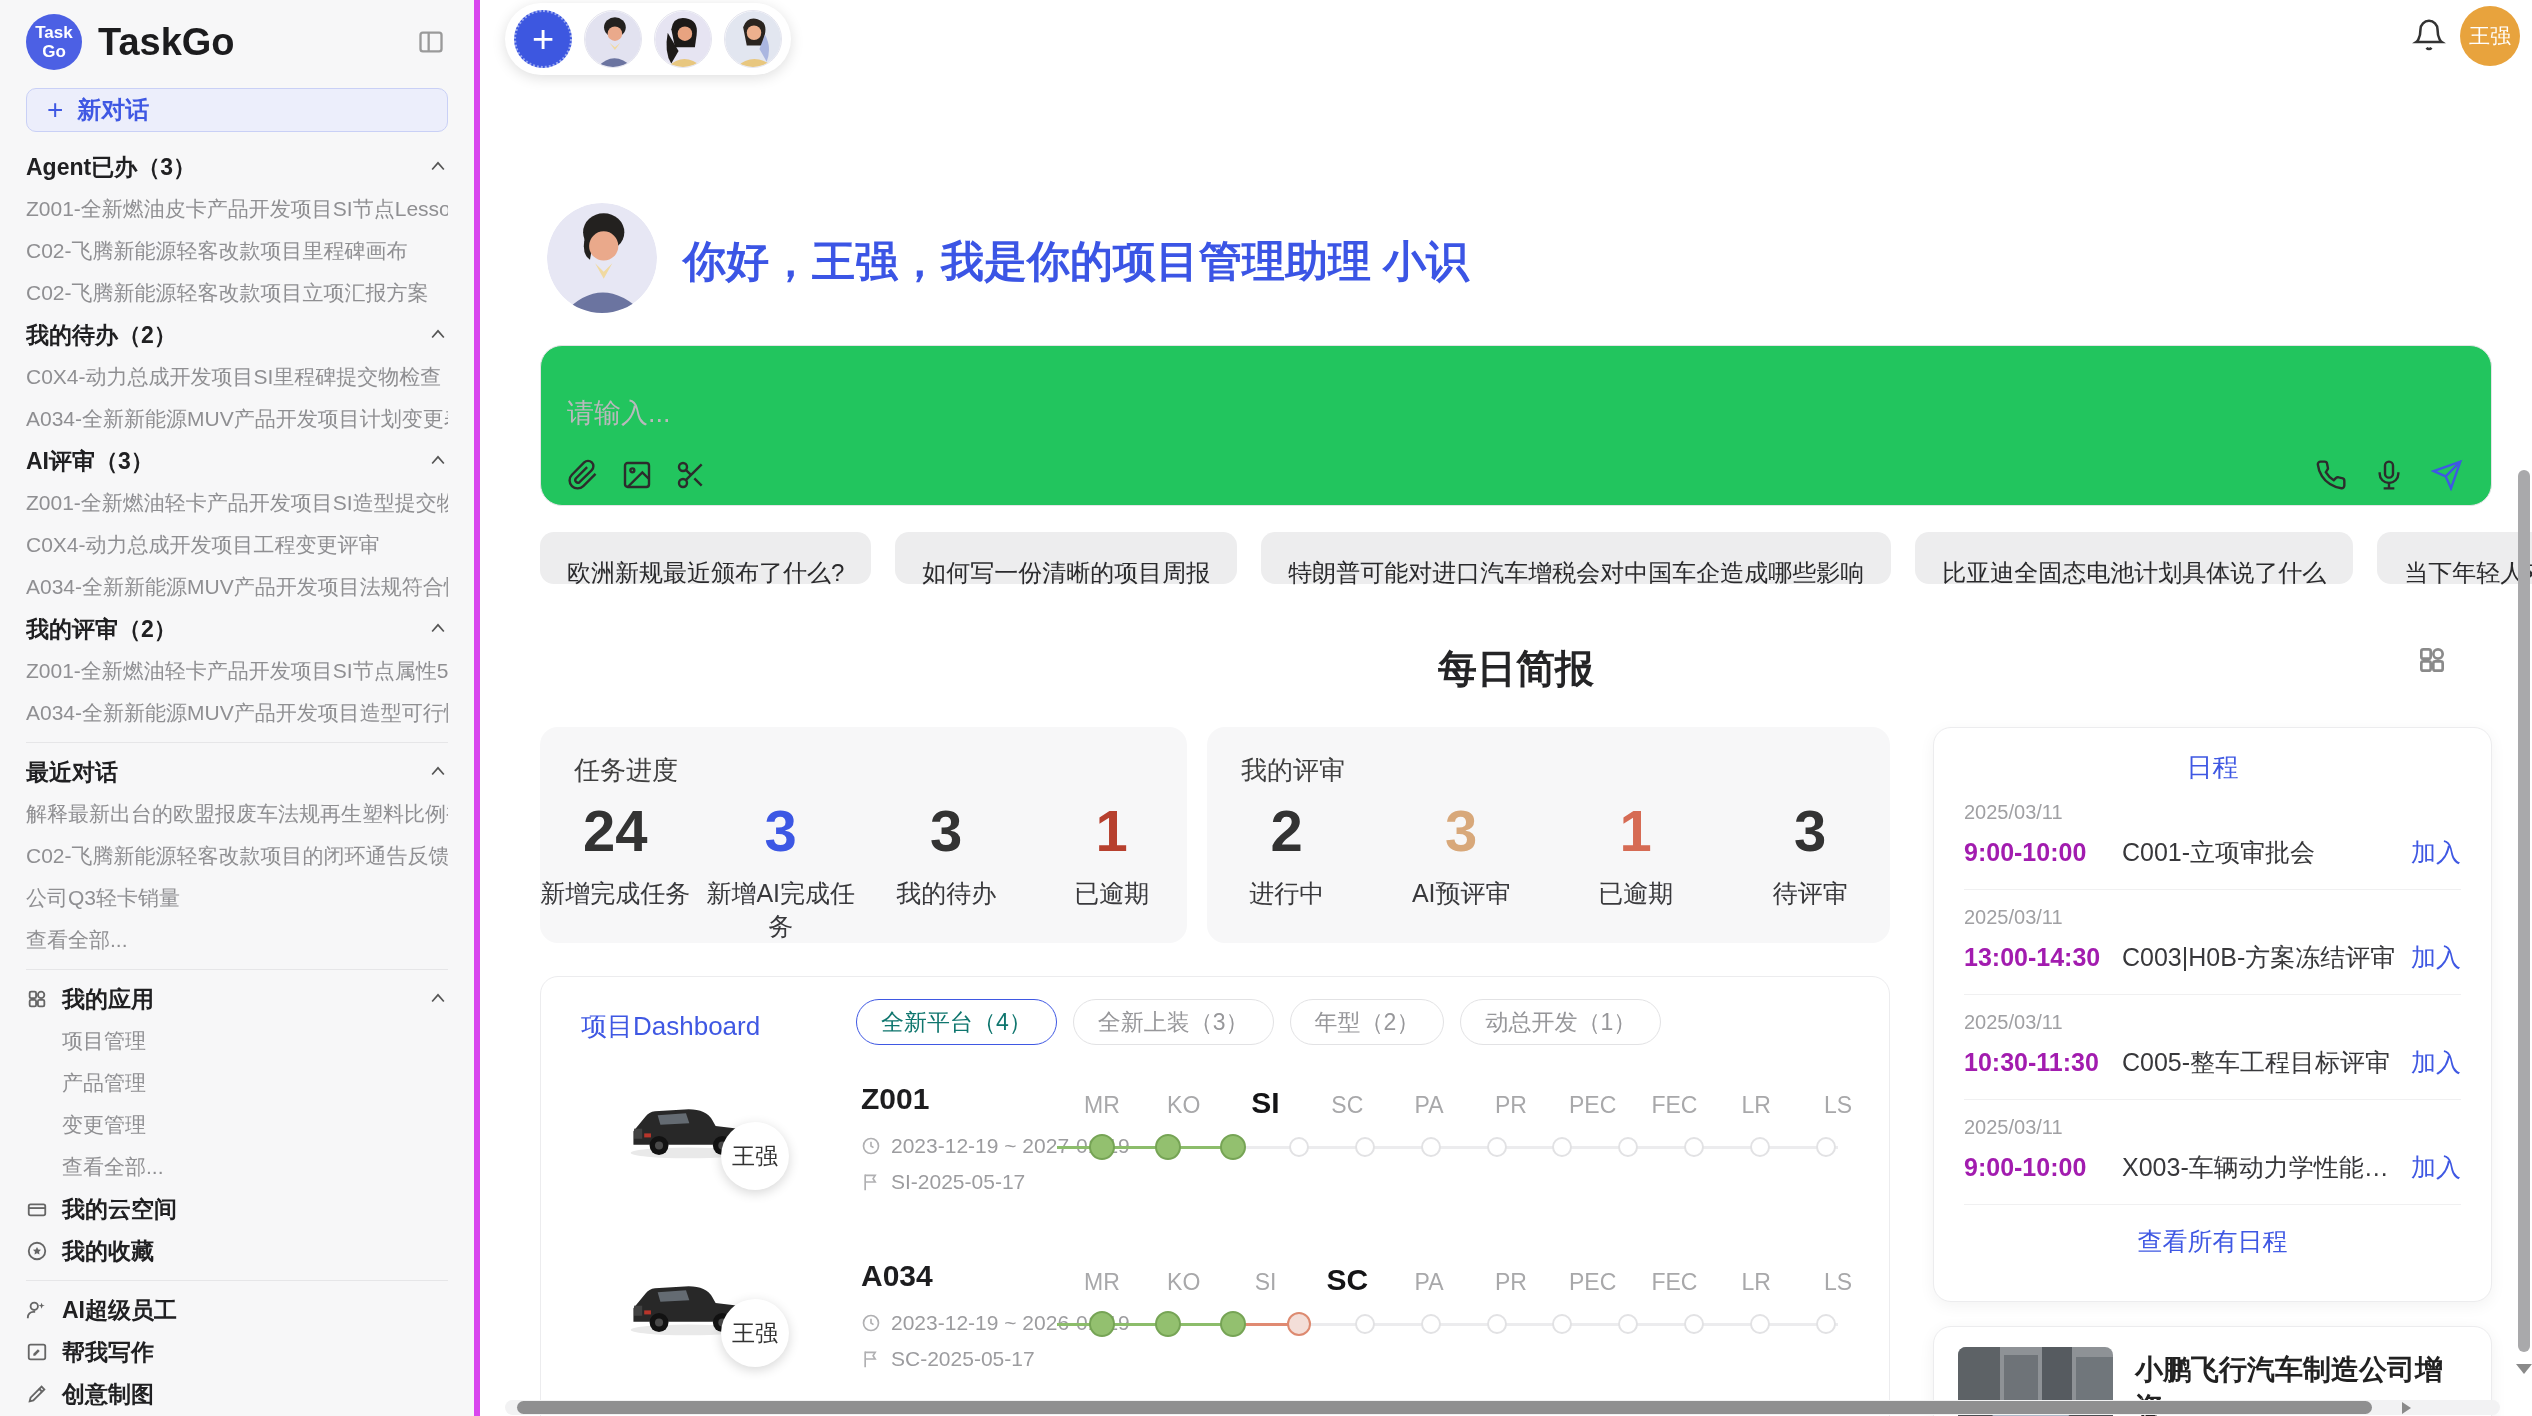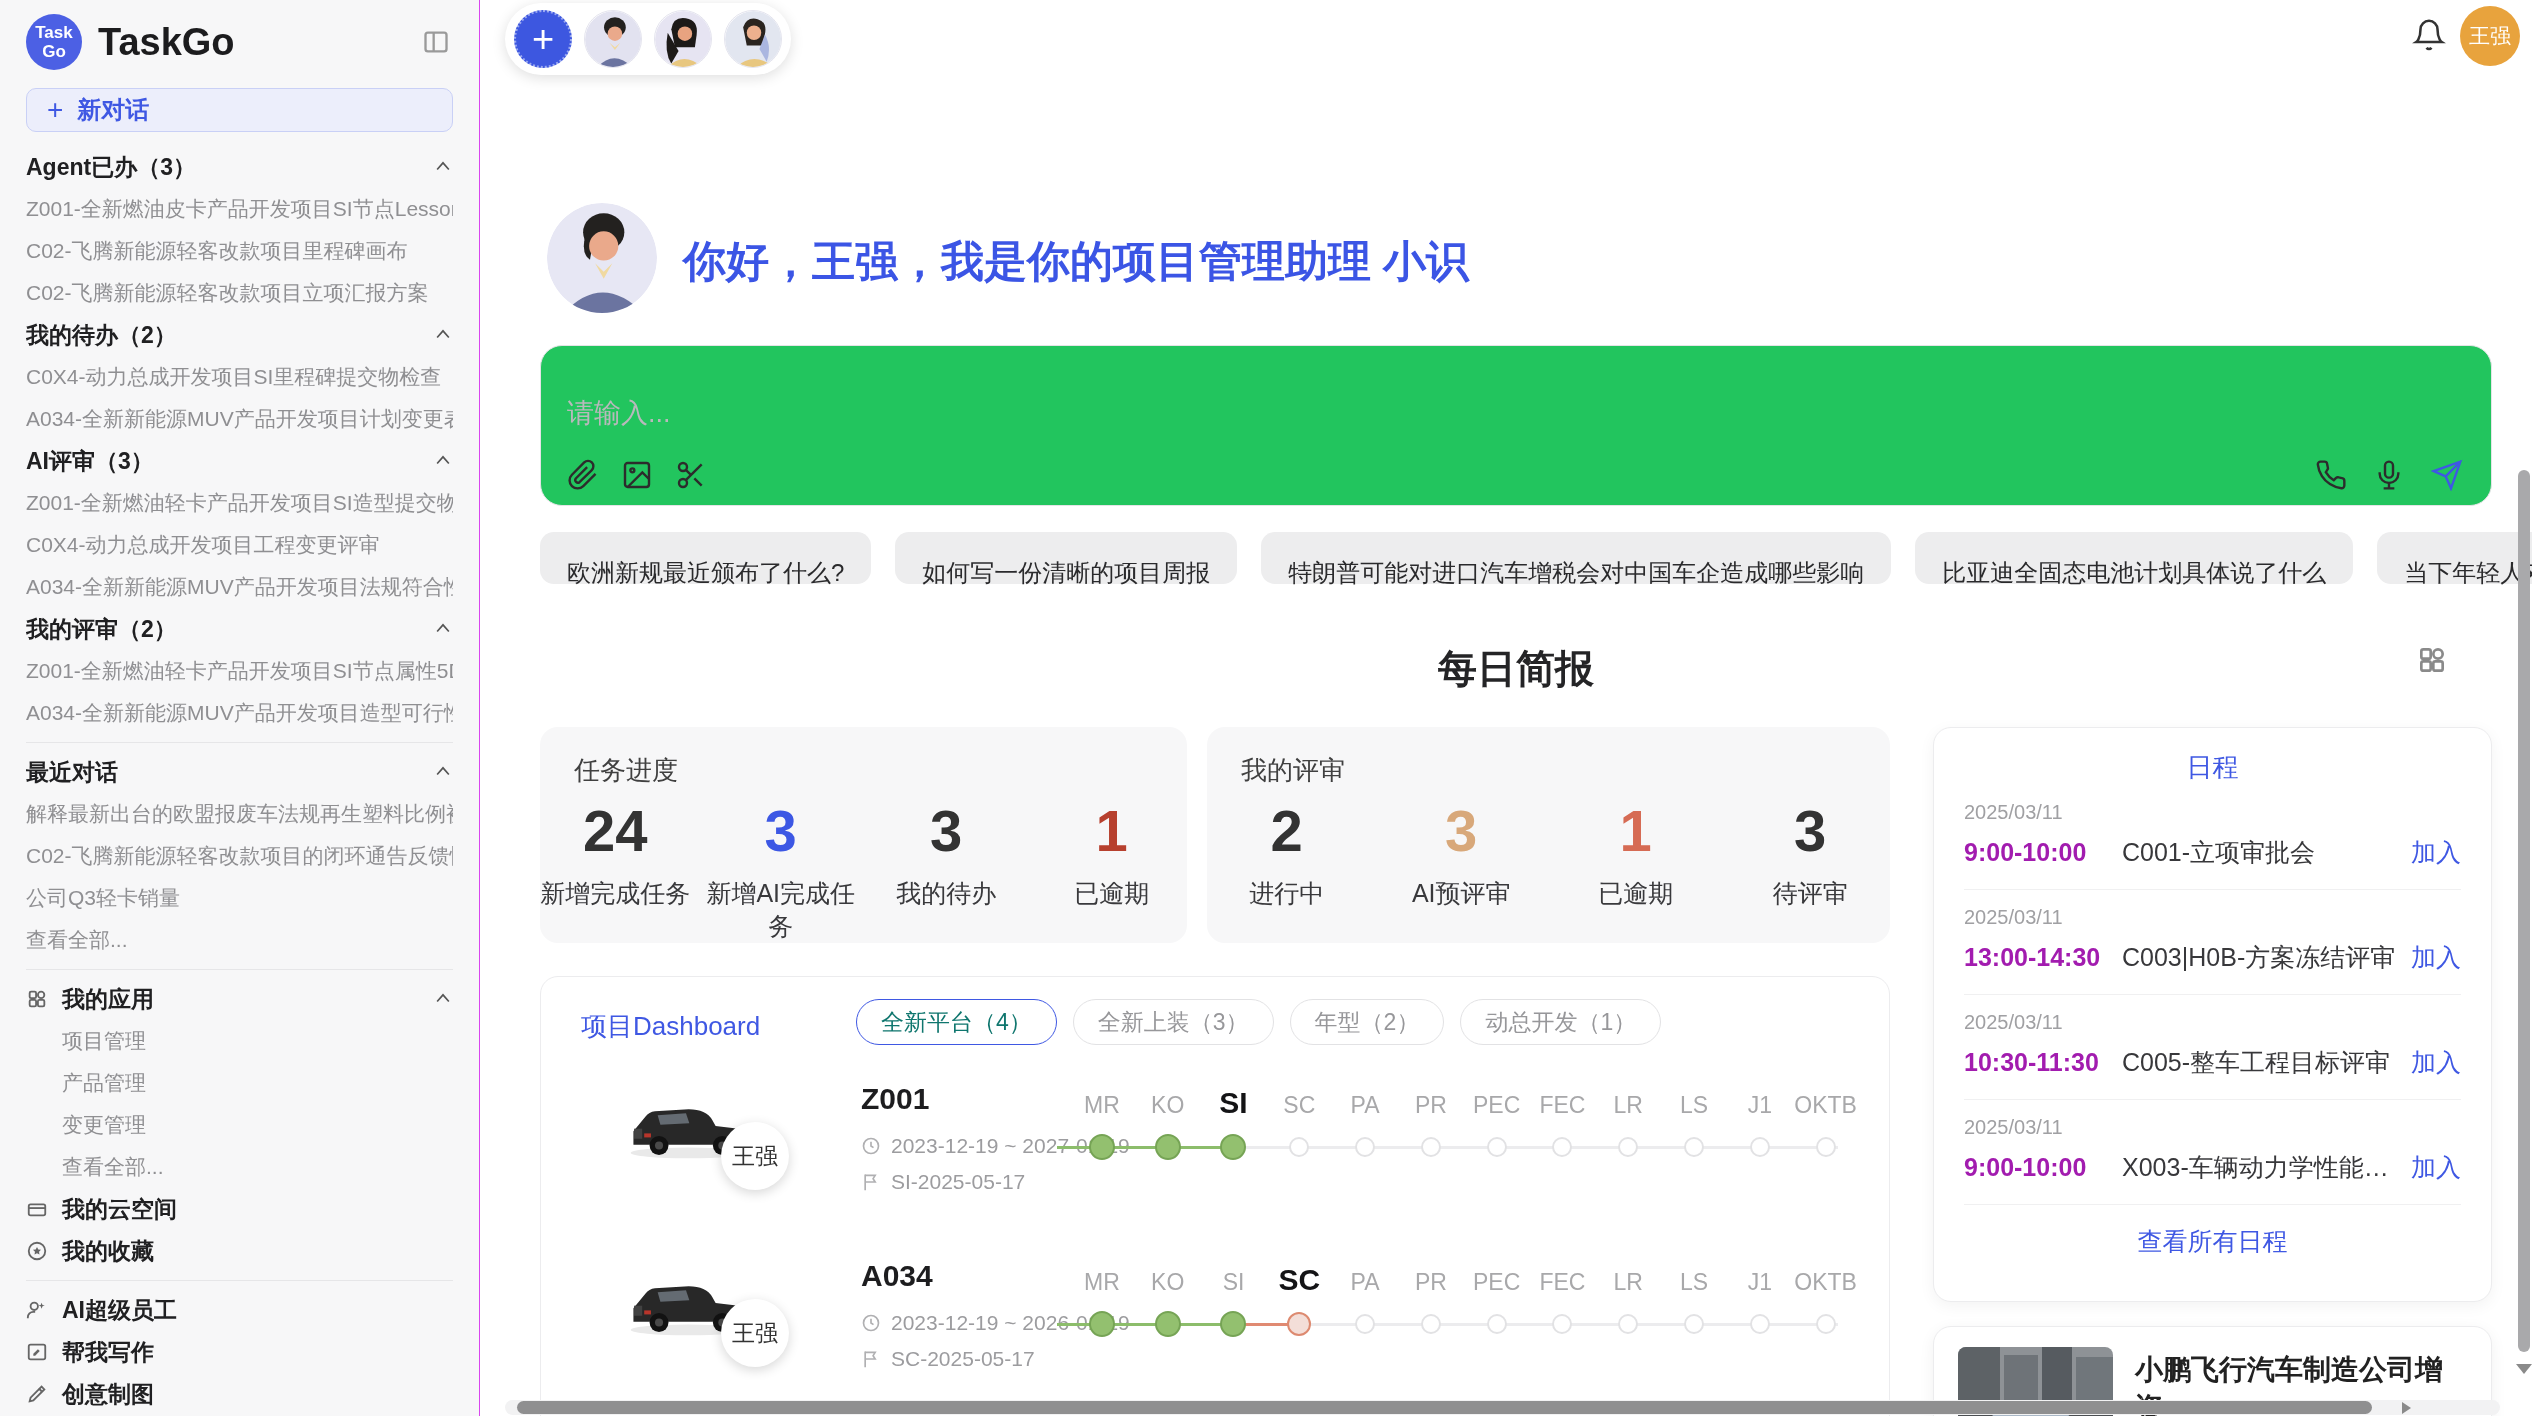--- a/index.html
+++ b/index.html
@@ -6,21 +6,21 @@
   html,body { width:2532px; height:1416px; overflow:hidden; }
   .app {
     position:relative; width:2532px; height:1416px; background:#fff;
     font-family:"Liberation Sans","DejaVu Sans",sans-serif; color:#222;
   }
   .ic { display:inline-block; vertical-align:middle; }
 
   
   .sidebar {
     position:absolute; left:0; top:0; width:480px; height:1416px;
-    background:#f7f7f8; border-right:1px solid #d946ef; padding:0 26px; overflow:hidden;
+    background:#f7f7f8; border-right:6px solid #d946ef; padding:0 26px; overflow:hidden;
   }
   .logo-row { height:64px; margin-top:10px; display:flex; align-items:center; gap:16px; }
   .logo-circle {
     width:56px; height:56px; border-radius:50%; background:#4c60e4; color:#fff;
     display:flex; flex-direction:column; align-items:center; justify-content:center;
     font-size:17px; line-height:19px; font-weight:600; flex:0 0 56px;
   }
   .logo-title { font-size:38px; font-weight:700; color:#1c1c1e; flex:1; }
   .panel-btn { width:34px; height:34px; display:flex; align-items:center; justify-content:center; cursor:pointer; }
   .new-chat {
@@ -126,21 +126,21 @@
   .car { position:absolute; left:55px; top:10px; width:128px; height:92px; }
   .owner-badge {
     position:absolute; left:152px; top:50px; width:68px; height:68px; border-radius:50%;
     background:#fff; box-shadow:0 3px 12px rgba(0,0,0,.16); display:flex; align-items:center;
     justify-content:center; font-size:23px; color:#333;
   }
   .pcode { position:absolute; left:292px; top:10px; font-size:30px; font-weight:700; color:#1d1d1f; }
   .pmeta { position:absolute; left:292px; display:flex; align-items:center; gap:10px; color:#9c9c9f; font-size:21px; }
   .pm1 { top:62px; } .pm2 { top:98px; }
   .ms-strip { position:absolute; left:500px; top:14px; width:790px; height:110px; }
-  .ms-labels { position:absolute; left:0; top:0; width:790px; display:flex; align-items:baseline; }
+  .ms-labels { position:absolute; left:0; top:0; width:790px; display:flex; align-items:baseline;gap:16px; }
   .mcell { flex:0 0 65.8px; text-align:center; font-size:23px; color:#a8a8aa; }
   .mcell.cur { font-size:30px; font-weight:700; color:#141416; }
   .ms-dots { position:absolute; left:0; top:46px; width:790px; display:flex; }
   .dcell { flex:0 0 65.8px; height:30px; display:flex; align-items:center; justify-content:center; }
   .dot { width:20px; height:20px; border-radius:50%; background:#fff; border:2px solid #e2e2e4; z-index:2; }
   .dot.done { width:26px; height:26px; background:#93c06f; border-color:#76a455; }
   .dot.overdue { width:24px; height:24px; background:#f3ded8; border-color:#dd8a70; }
   .ms-line { position:absolute; top:59.5px; height:3px; background:#ececee; z-index:1; }
   .ms-line.green { background:#8cbd6b; }
   .ms-line.salmon { background:#e08a72; }

